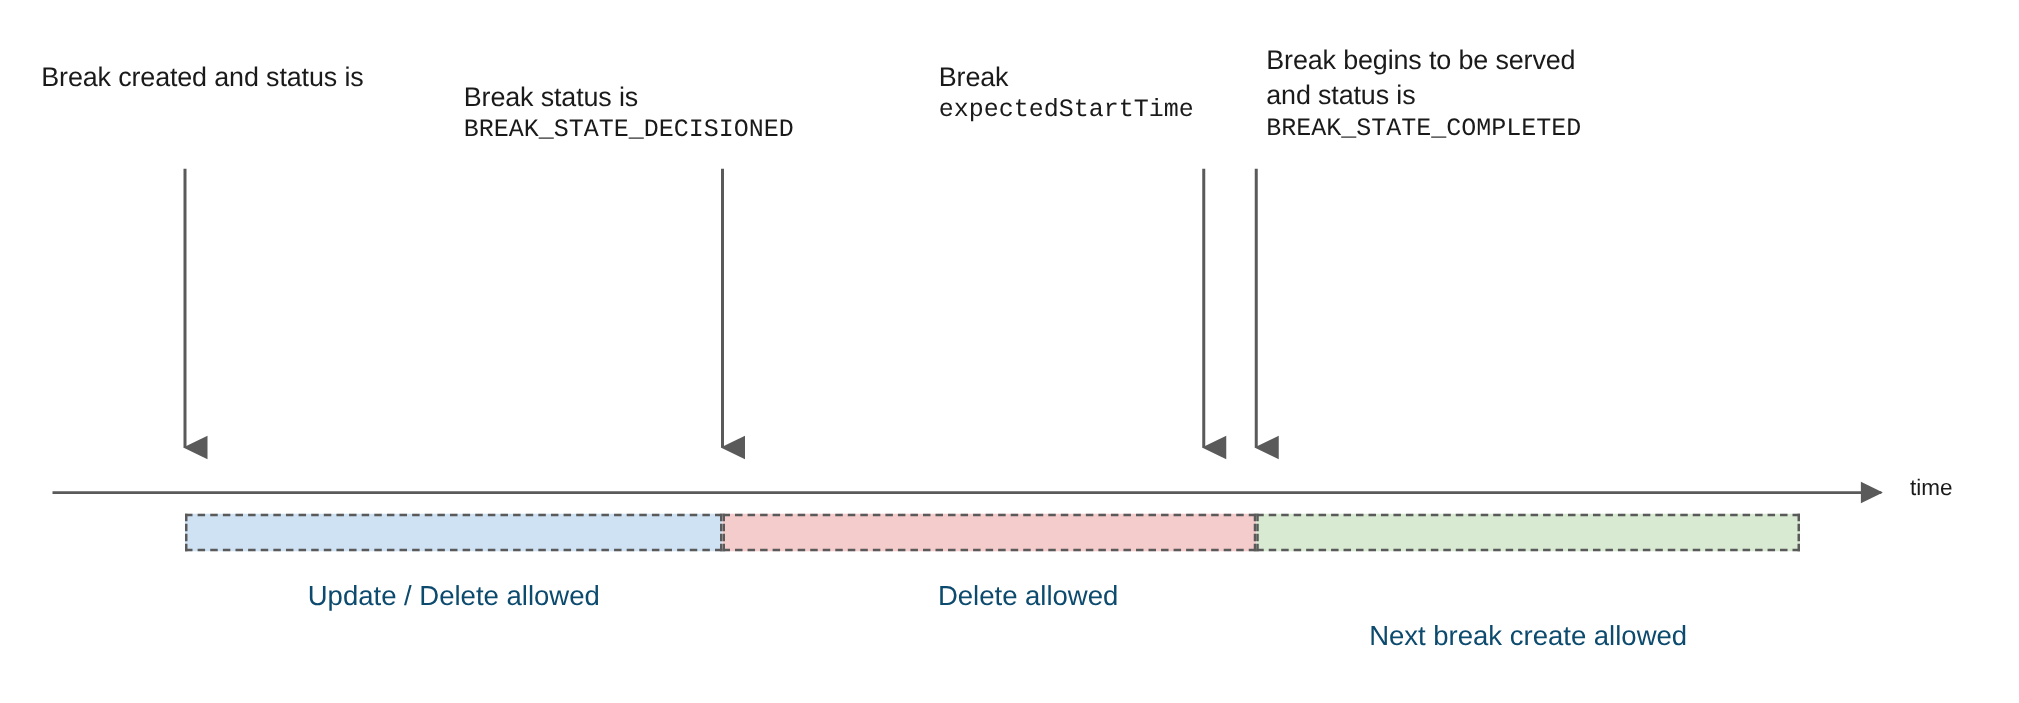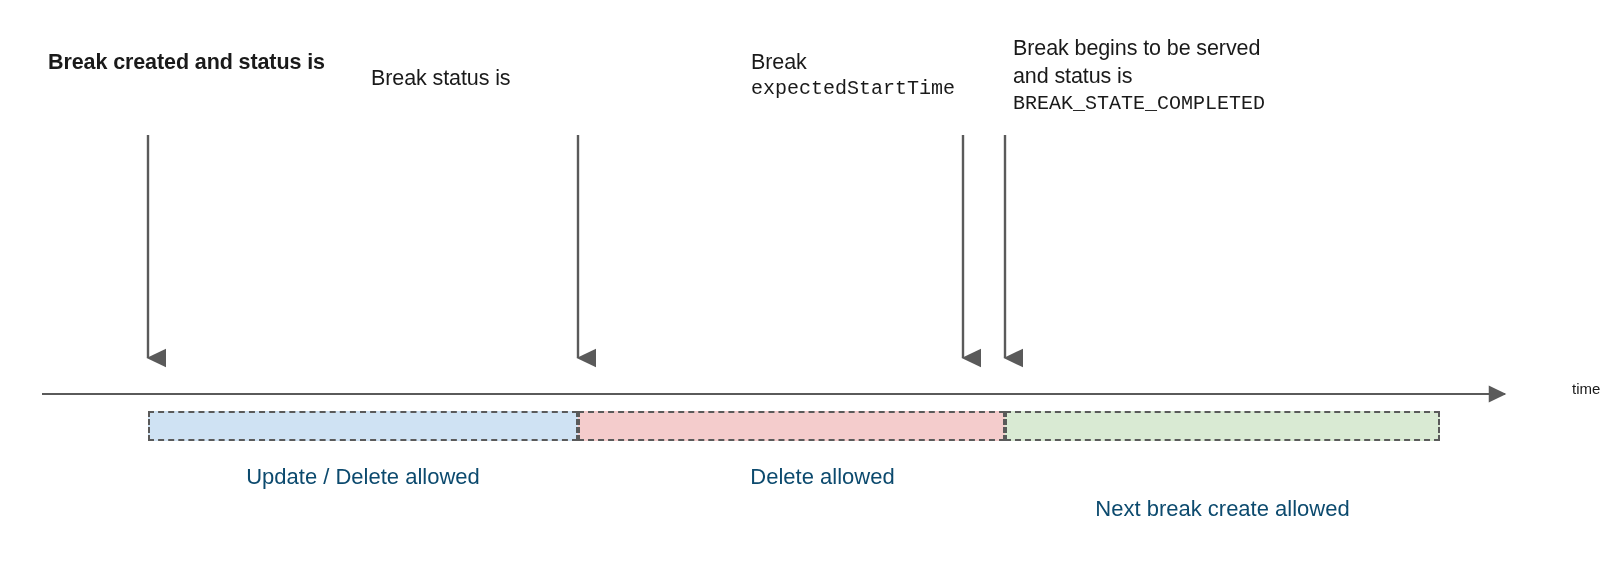--- a/index.html
+++ b/index.html
@@ -68,24 +68,23 @@
     color: #0c4a6e;
     white-space: nowrap;
   }
 
   
   #axis-label {
     position: absolute;
     left: 1528px;
     top: 380px;
     font-family: "Liberation Sans", sans-serif;
-    font-size: 15px;
+    font-size: 18px;
     color: #1a1a1a;
     white-space: nowrap;
-    margin-left: 44px;
   }
 </style>
 </head>
 <body>
 
 <div id="diagram">
 
   <svg id="vector-layer" viewBox="0 0 1615 562">
     <defs>
       <marker id="arrowhead-down" markerWidth="9" markerHeight="9" refX="4.5" refY="8" orient="auto" markerUnits="strokeWidth">
@@ -97,26 +96,27 @@
     </defs>
 
     <line id="axis-line" x1="42" y1="394" x2="1505" y2="394" stroke="#5a5a5a" stroke-width="2.2" marker-end="url(#arrowhead-right)"></line>
 
     <line x1="148" y1="135" x2="148" y2="358" stroke="#5a5a5a" stroke-width="2.4" marker-end="url(#arrowhead-down)"></line>
     <line x1="578" y1="135" x2="578" y2="358" stroke="#5a5a5a" stroke-width="2.4" marker-end="url(#arrowhead-down)"></line>
     <line x1="963" y1="135" x2="963" y2="358" stroke="#5a5a5a" stroke-width="2.4" marker-end="url(#arrowhead-down)"></line>
     <line x1="1005" y1="135" x2="1005" y2="358" stroke="#5a5a5a" stroke-width="2.4" marker-end="url(#arrowhead-down)"></line>
   </svg>
 
-  <div class="annotation" style="left:48px; top:48px;font-weight:bold;">
+  <div class="annotation" style="left:33px; top:48px;">
     <span class="line sans">Break created and status is</span>
   </div>
 
   <div class="annotation" style="left:371px; top:64px;">
     <span class="line sans">Break status is</span>
+    <span class="line mono">BREAK_STATE_DECISIONED</span>
   </div>
 
   <div class="annotation" style="left:1013px; top:34px;">
     <span class="line sans">Break begins to be served</span>
     <span class="line sans">and status is</span>
     <span class="line mono">BREAK_STATE_COMPLETED</span>
   </div>
 
   <div class="annotation" style="left:751px; top:48px;">
     <span class="line sans">Break</span>

